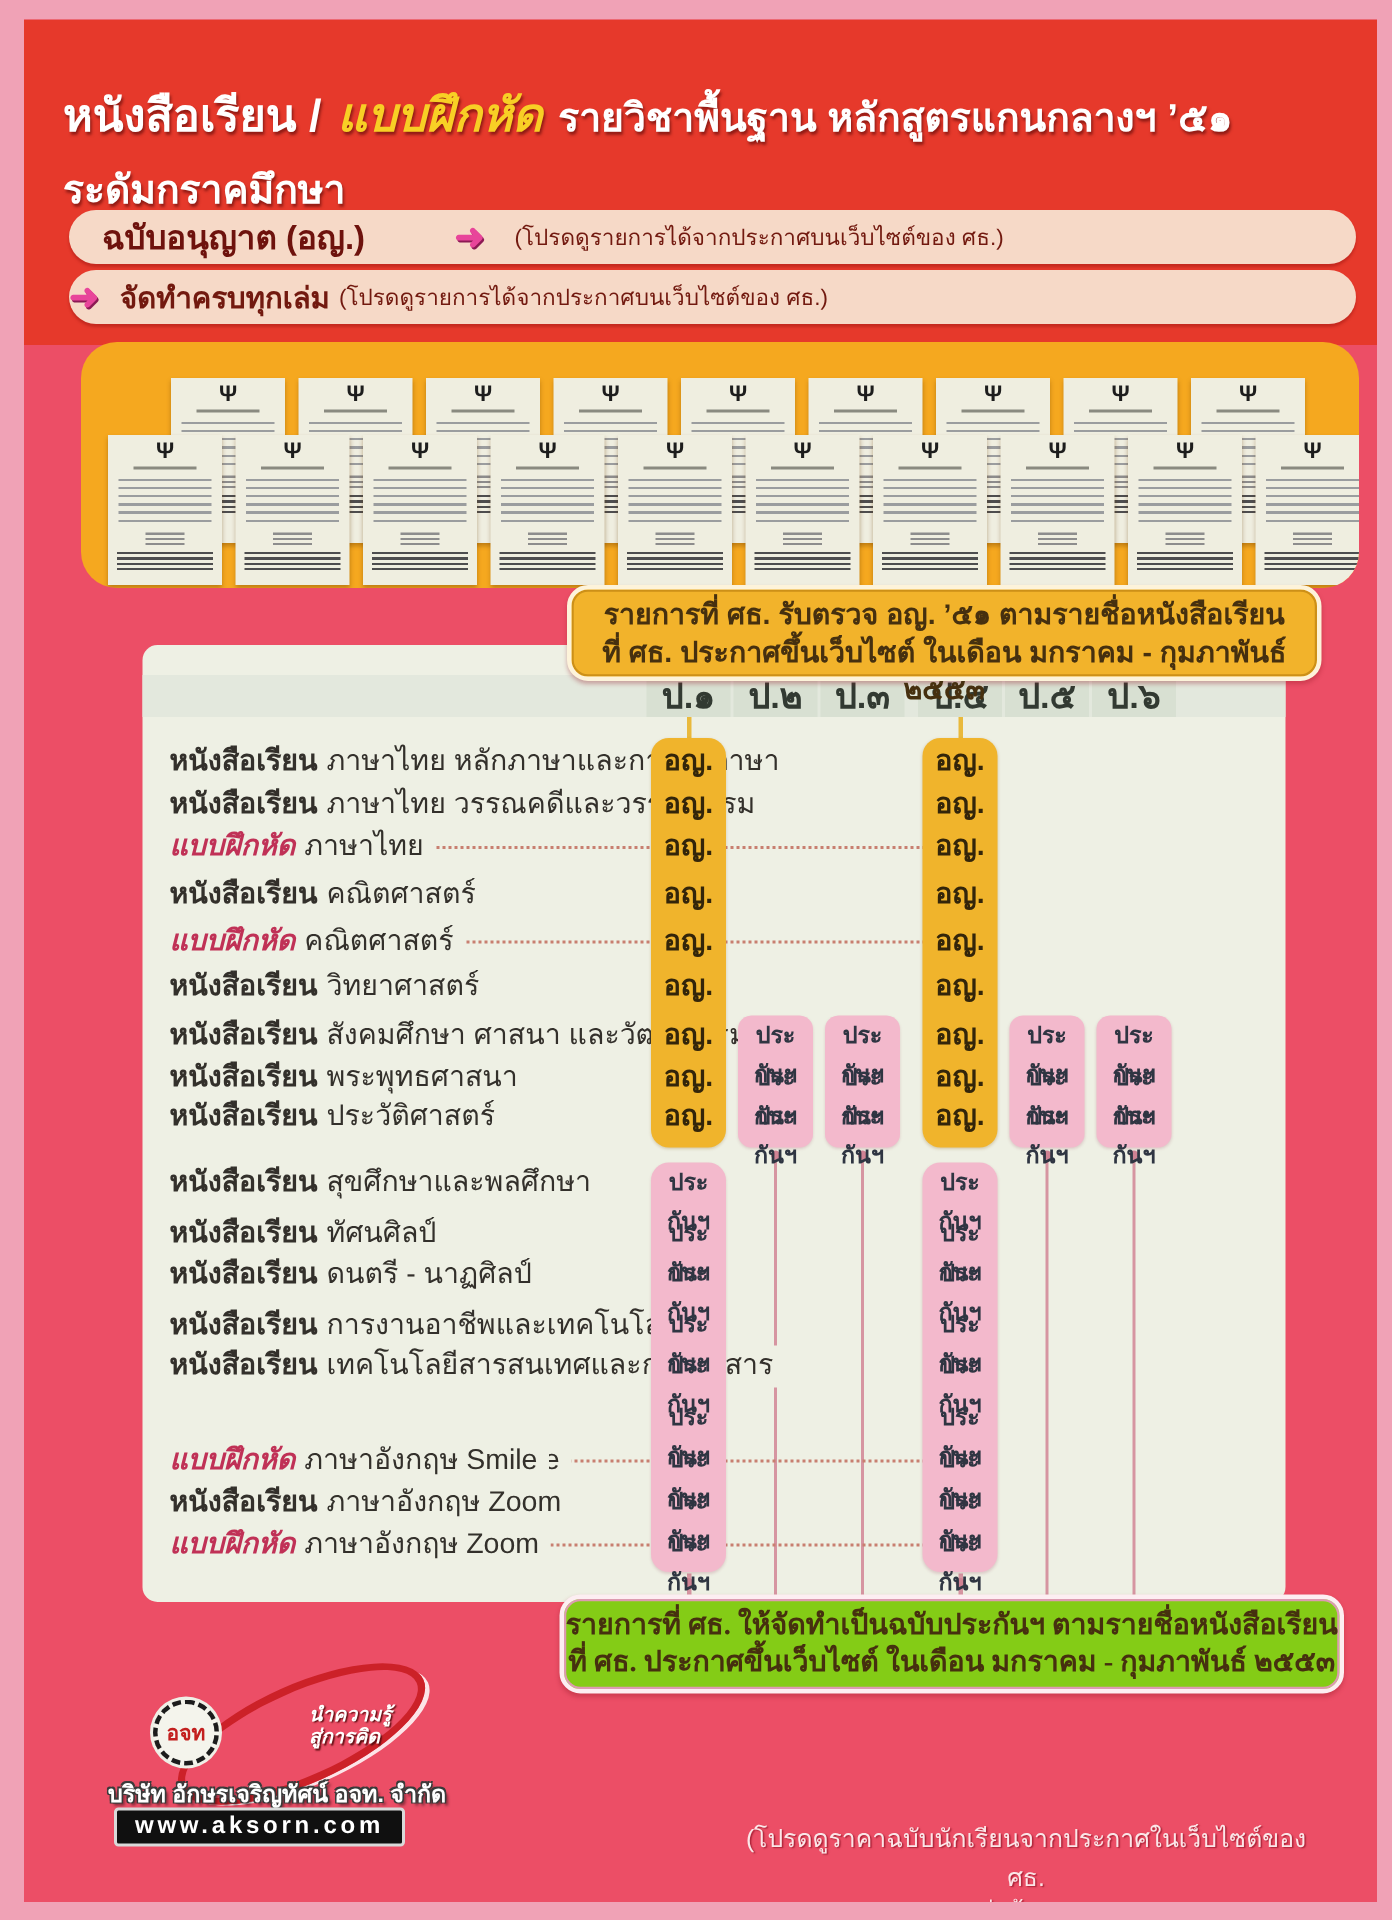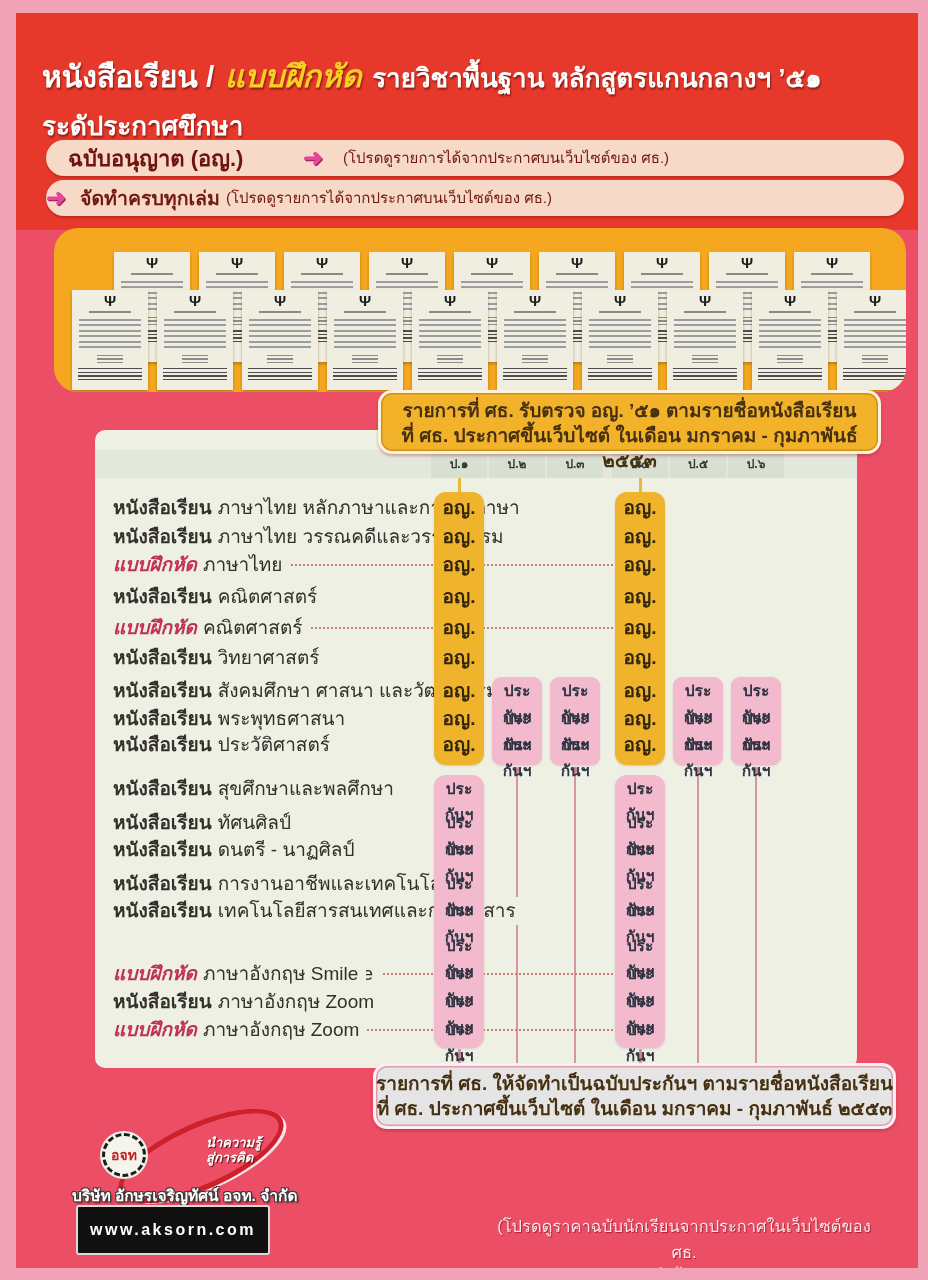--- a/index.html
+++ b/index.html
@@ -33,28 +33,28 @@
         background:repeating-linear-gradient(180deg,rgba(85,90,105,.55) 0 1.6px,transparent 1.6px 5.5px);}
   .cert .csig{width:26px;height:9px;margin:4px auto 0;
         background:repeating-linear-gradient(180deg,rgba(60,60,72,.55) 0 1.4px,transparent 1.4px 3.4px);}
   .cert .cfoot{height:13px;margin:4px 6px 4px;
         background:repeating-linear-gradient(180deg,rgba(32,32,38,.78) 0 1.5px,transparent 1.5px 3.6px);}
   
   .callout{position:absolute;border-radius:14px;text-align:center;z-index:6;
            font-weight:bold;font-size:19px;line-height:25px;color:#46300f;padding-top:5px;}
   #callout-top{left:362px;top:377px;width:497px;height:53px;background:#f2b32b;
                border:3px solid #fdf3da;box-shadow:inset 0 0 0 1.5px #cd9018,0 2px 3px rgba(150,30,40,.35);}
-  #callout-bottom{left:357px;top:1050px;width:517px;height:55px;background:#e5e5e5;
-               border:3px solid #fdeef2;box-shadow:inset 0 0 0 1.5px #dd9bb0,0 2px 3px rgba(150,30,40,.35);}
+  #callout-bottom{left:357px;top:1050px;width:517px;height:55px;background:#84cc16;
+               border:3px solid #fdeef2;box-shadow:inset 0 0 0 1.5px #dd9bb0,0 2px 3px rgba(150,30,40,.35);font-family:Liberation Serif, serif;}
   
   #card{position:absolute;left:79px;top:417px;width:762px;height:638px;background:#eef0e4;
         border-radius:10px;z-index:0;}
   #colstrip{position:absolute;left:79px;top:437px;width:762px;height:28px;background:#e3e8dd;z-index:1;}
   .colbox{position:absolute;top:437px;width:56px;height:28px;background:#d8e0d2;z-index:2;
-          text-align:center;font-weight:bold;font-size:12px;line-height:28px;color:#323a32;}
+          text-align:center;font-weight:bold;font-size:23px;line-height:28px;color:#323a32;}
   .vline-y{position:absolute;width:3px;background:#e9b93c;z-index:1;}
   .vline-p{position:absolute;background:#d695a1;z-index:1;}
   .dot-p{position:absolute;width:6px;height:6px;border-radius:50%;background:#d08293;z-index:2;}
   .bar{position:absolute;width:50px;border-radius:12px;z-index:3;}
   .bar.yellow{background:#f0b42c;box-shadow:0 1px 2px rgba(140,90,0,.25);}
   .bar.pink{background:#f3b9cc;box-shadow:0 1px 2px rgba(150,60,90,.2);}
   .leader{position:absolute;left:240px;width:380px;border-top:2.5px dotted #c87f70;z-index:2;}
   .rowlabel{position:absolute;left:97px;height:28px;line-height:28px;white-space:nowrap;z-index:3;
             background:#eef0e4;padding-right:8px;font-size:19px;color:#33302b;}
   .rowlabel .pref{font-weight:bold;}
@@ -67,21 +67,21 @@
   #swoosh{position:absolute;left:96px;top:1110px;width:168px;height:56px;border:5px solid #cc2128;
           border-radius:50%;transform:rotate(-24deg);box-shadow:3px 3px 0 -1px rgba(255,255,255,.85);z-index:1;}
   #gear{position:absolute;left:86px;top:1120px;width:38px;height:38px;border-radius:50%;background:#f4f4ec;
         border:3px dashed #1c1c1c;box-shadow:0 0 0 2px #efefe6;z-index:2;
         text-align:center;line-height:38px;font-weight:bold;font-size:14px;color:#c3201f;}
   #tagline{position:absolute;left:190px;top:1122px;z-index:2;color:#fff;font-style:italic;font-weight:bold;
            font-size:13px;line-height:15px;text-shadow:1px 1px 1px #5c0d10;}
   #company{position:absolute;left:56px;top:1170px;color:#fff;font-weight:bold;font-size:15.5px;z-index:2;
            text-shadow:-1px -1px 0 #3a3a3a,1px -1px 0 #3a3a3a,-1px 1px 0 #3a3a3a,1px 1px 0 #3a3a3a,2px 2px 2px rgba(0,0,0,.5);}
   #urlbox{position:absolute;left:60px;top:1192px;background:#101010;color:#fff;border:2px solid #d9d9d9;
-          border-radius:3px;padding:14px 12px;font-weight:bold;font-size:16px;letter-spacing:2.5px;z-index:2;}
+          border-radius:3px;padding:2px 12px;font-weight:bold;font-size:16px;letter-spacing:2.5px;z-index:2;}
   #barcode{position:absolute;left:639px;top:1119px;width:190px;height:72px;background:#f1ebd8;
            box-shadow:0 1px 2px rgba(100,0,20,.35);text-align:center;z-index:2;}
   #barcode .bclabel{font-size:13.5px;font-weight:bold;color:#2b2b2b;margin-top:3px;}
   #barcode .bars{height:32px;margin:2px 14px 0;
       background:repeating-linear-gradient(90deg,#161616 0 2px,transparent 2px 4px,#161616 4px 5px,transparent 5px 8px);}
   #barcode .digits{font-family:"DejaVu Sans Mono",monospace;font-size:13px;color:#111;letter-spacing:3px;}
   #fineprint{position:absolute;right:44px;top:1200px;width:380px;text-align:center;color:#fbe6e8;
              font-size:16.5px;line-height:26px;text-shadow:1px 1px 1px rgba(120,0,20,.6);}
 </style>
 </head>
@@ -90,21 +90,21 @@
 <div id="page">
   <div id="cover">
 
     <div id="header-red"></div>
 
     <div id="title">
       <span class="t1">หนังสือเรียน /</span>
       <span class="t2">แบบฝึกหัด</span>
       <span class="t3">รายวิชาพื้นฐาน หลักสูตรแกนกลางฯ ’๕๑</span>
     </div>
-    <div id="subtitle">ระดัประกาศขึกษา</div>
+    <div id="subtitle">ระดัมกราคมึกษา</div>
 
     <div id="pills">
         <div class="pill" style="top: 127px;">
           <div class="plabel">ฉบับอนุญาต (อญ.)</div>
           <div class="parrow">➜</div>
           <div class="pnote">(โปรดดูรายการได้จากประกาศบนเว็บไซต์ของ ศธ.)</div>
         </div>
         <div class="pill" style="top: 167px;">
           <div class="parrow">➜</div>
           <div class="ptext">จัดทำครบทุกเล่ม</div>

